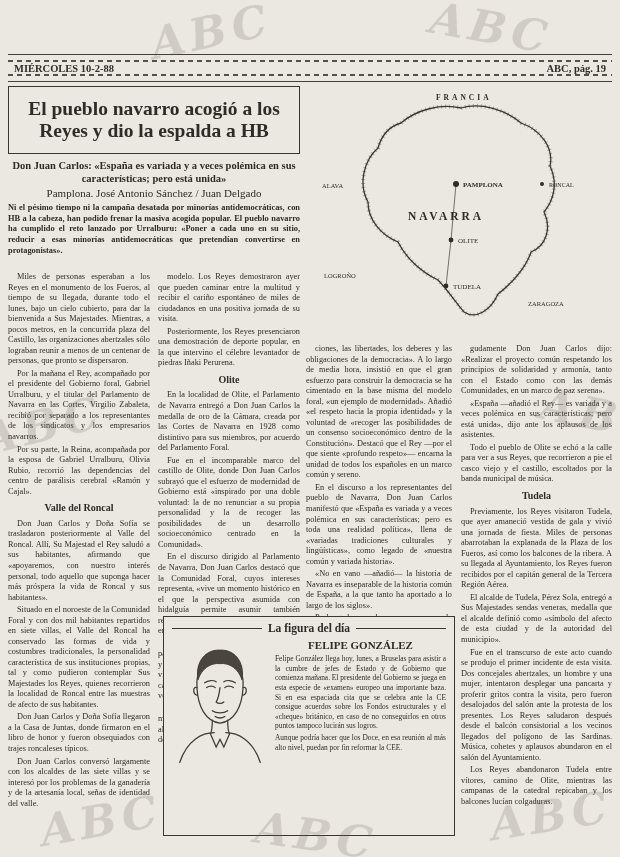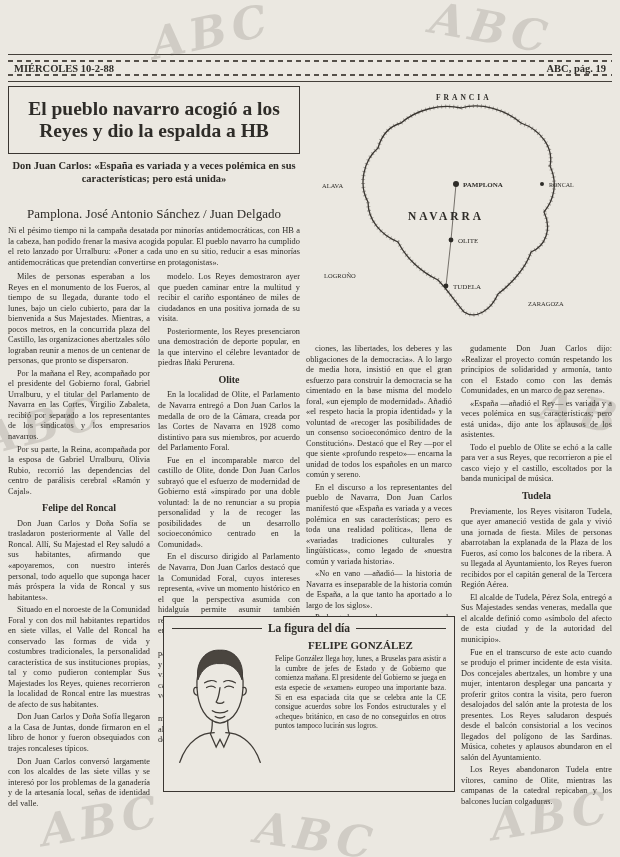--- a/index.html
+++ b/index.html
@@ -20,36 +20,36 @@
           font-weight:bold;font-size:10.5px;white-space:nowrap;}
   .h-section{position:relative;z-index:2;background:#ebe8e1;border:2px solid #33302b;
           padding:2px 20px;font-weight:bold;font-size:12.5px;letter-spacing:4px;}
   
   .headline-box{position:absolute;left:8px;top:86px;width:292px;height:68px;
           border:1.5px solid #3a3631;display:flex;align-items:center;justify-content:center;
           text-align:center;padding:4px 8px;box-sizing:border-box;}
   .headline{font-size:19.5px;font-weight:bold;line-height:1.12;}
   .lead-block{position:absolute;left:8px;top:160px;width:292px;}
   .subhead{text-align:center;font-weight:bold;font-size:10.5px;line-height:1.22;}
-  .byline{text-align:center;font-size:13px;margin-top:20px;}
-  .lead{font-weight:normal;font-size:8.4px;line-height:1.3;text-align:justify;margin-top:4px;}
+  .byline{text-align:center;font-size:11px;margin-top:1px;}
+  .lead{font-weight:bold;font-size:8.4px;line-height:1.3;text-align:justify;margin-top:4px;}
   
   .col{position:absolute;overflow:hidden;font-size:8.3px;line-height:1.27;text-align:justify;}
   .col p{margin:0 0 2px 0;text-indent:9px;}
   .col .subheading{text-align:center;font-weight:bold;font-size:10px;margin:5px 0 4px;text-indent:0;}
   #col1{left:8px;top:272px;width:142px;height:571px;}
   #col2{left:158px;top:272px;width:142px;height:571px;}
   #col3{left:306px;top:344px;width:146px;height:499px;}
   #col4{left:461px;top:344px;width:151px;height:499px;}
   
   .map{position:absolute;left:306px;top:88px;width:306px;height:250px;}
   .map svg{width:100%;height:100%;}
   .map text{font-family:"Liberation Serif","DejaVu Serif",serif;fill:#2e2c28;}
   
-  .figure-box{position:absolute;left:163px;top:616px;width:292px;height:176px;
+  .figure-box{position:absolute;left:163px;top:616px;width:292px;height:220px;
           background:#ebe8e1;border:1.2px solid #3a3631;z-index:10;box-sizing:border-box;
           padding:5px 8px 12px;}
   .figure-title{display:flex;align-items:center;gap:6px;font-weight:bold;font-size:11.5px;}
   .figure-title::before,.figure-title::after{content:"";flex:1;border-top:1px solid #3a3631;}
   .portrait{float:left;width:96px;height:128px;margin:4px 7px 2px 0;}
   .figure-name{text-align:center;font-weight:bold;font-size:11px;margin:5px 0 3px;}
   .figure-text{font-size:7.4px;line-height:1.3;text-align:justify;}
   .figure-text p{margin:0 0 2px 0;}
 </style>
 </head>
@@ -102,21 +102,21 @@
       <text x="147" y="201" font-size="7">TUDELA</text>
       <text x="222" y="218" font-size="6.5">ZARAGOZA</text>
       <text x="18" y="190" font-size="6.5">LOGROÑO</text>
     </svg>
   </div>
 
   <div class="col" id="col1">
     <p>Miles de personas esperaban a los Reyes en el monumento de los Fueros, al tiempo de su llegada, durante todo el lunes, bajo un cielo cubierto, para dar la bienvenida a Sus Majestades. Mientras, a pocos metros, en la concurrida plaza del Castillo, las organizaciones abertzales sólo lograban reunir a menos de un centenar de personas, que pronto se dispersaron.</p>
     <p>Por la mañana el Rey, acompañado por el presidente del Gobierno foral, Gabriel Urralburu, y el titular del Parlamento de Navarra en las Cortes, Virgilio Zabaleta, recibió por separado a los representantes de los sindicatos y los empresarios navarros.</p>
     <p>Por su parte, la Reina, acompañada por la esposa de Gabriel Urralburu, Olivia Rubio, recorrió las dependencias del centro de parálisis cerebral «Ramón y Cajal».</p>
-    <div class="subheading">Felipe del Roncal</div>
+    <div class="subheading">Valle del Roncal</div>
     <p>Don Juan Carlos y Doña Sofía se trasladaron posteriormente al Valle del Roncal. Allí, Su Majestad el Rey saludó a sus habitantes, afirmando que «apoyaremos, con nuestro interés personal, todo aquello que suponga hacer más próspera la vida de Roncal y sus habitantes».</p>
     <p>Situado en el noroeste de la Comunidad Foral y con dos mil habitantes repartidos en siete villas, el Valle del Roncal ha conservado las formas de vida y costumbres tradicionales, la personalidad característica de sus instituciones propias, tal y como pudieron contemplar Sus Majestades los Reyes, quienes recorrieron la localidad de Roncal entre las muestras de afecto de sus habitantes.</p>
     <p>Don Juan Carlos y Doña Sofía llegaron a la Casa de Juntas, donde firmaron en el libro de honor y fueron obsequiados con trajes roncaleses típicos.</p>
     <p>Don Juan Carlos conversó largamente con los alcaldes de las siete villas y se interesó por los problemas de la ganadería y de la artesanía local, señas de identidad del valle.</p>
   </div>
 
   <div class="col" id="col2">
     <p>modelo. Los Reyes demostraron ayer que pueden caminar entre la multitud y recibir el cariño espontáneo de miles de ciudadanos en una positiva jornada de su visita.</p>
     <p>Posteriormente, los Reyes presenciaron una demostración de deporte popular, en la que intervino el célebre levantador de piedras Iñaki Perurena.</p>
     <div class="subheading">Olite</div>
@@ -166,16 +166,17 @@
         <path d="M 50 50 C 49 58 48 62 46 65 C 48 67 52 67 54 65"></path>
         <path d="M 42 74 C 46 77 54 77 58 74"></path>
         <path d="M 45 80 C 48 82 52 82 55 80"></path>
       </g>
 
       <path d="M 27 42 C 24 22 36 10 50 11 C 64 10 76 22 73 42 C 69 30 60 24 50 25 C 40 24 31 30 27 42 Z" fill="#4a453f" stroke="#3f3b36" stroke-width="1"></path>
     </svg>
     <div class="figure-name">FELIPE GONZÁLEZ</div>
     <div class="figure-text">
       <p>Felipe González llega hoy, lunes, a Bruselas para asistir a la cumbre de jefes de Estado y de Gobierno que comienza mañana. El presidente del Gobierno se juega en esta especie de «examen» europeo una importante baza. Si en esa espaciada cita que se celebra ante la CE consigue acuerdos sobre los Fondos estructurales y el «cheque» británico, en caso de no conseguirlos en otros puntos tampoco lucirán sus logros.</p>
+      <p>Aunque podría hacer que los Doce, en esa reunión al más alto nivel, puedan por fin reformar la CEE.</p>
     </div>
   </div>
 
 </div>
 
 </body></html>

